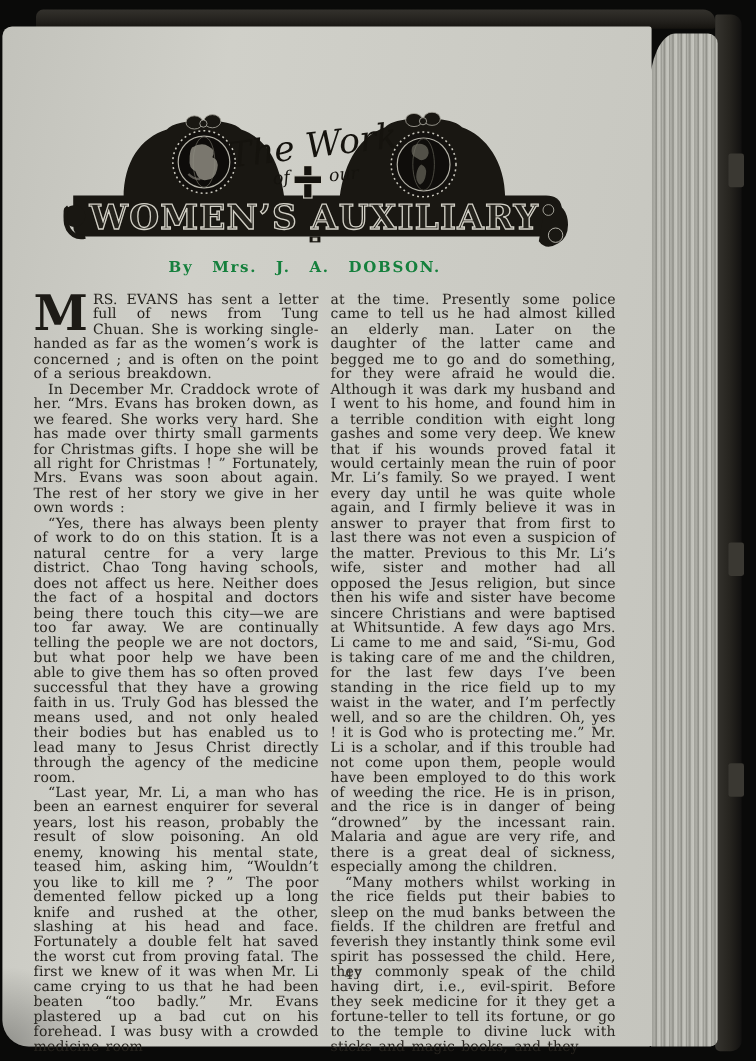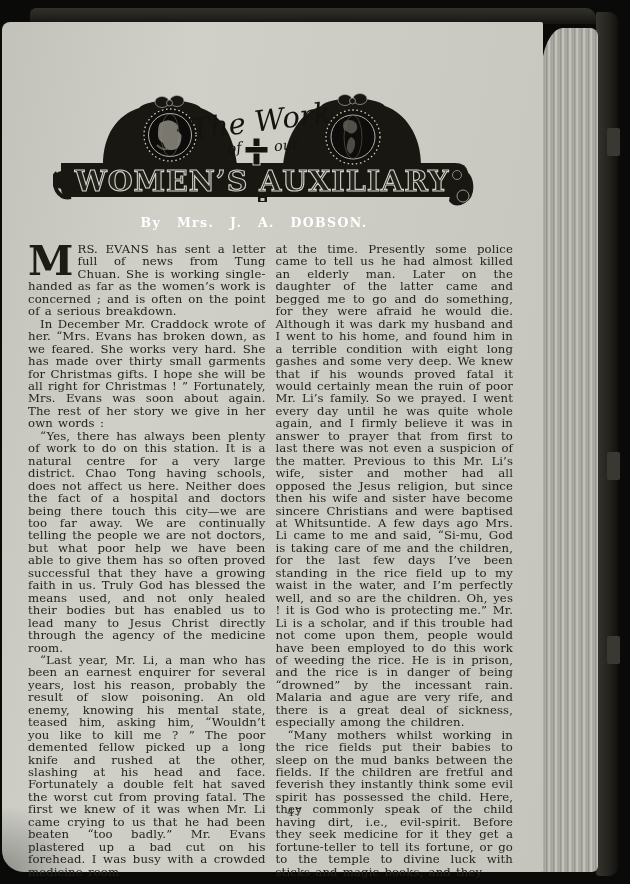--- a/index.html
+++ b/index.html
@@ -38,21 +38,21 @@
   }
   .paper-shadow-bl{
     position:absolute;left:0;bottom:0;width:170px;height:130px;
     background:radial-gradient(120px 95px at 0% 100%, rgba(0,0,0,.30), rgba(0,0,0,0) 70%);
     border-radius:0 0 0 22px;
   }
   
   .banner{position:absolute;left:53px;top:93px;width:424px;height:114px;}
   .byline{
     position:absolute;left:28px;top:215px;width:452px;
-    text-align:center;font-weight:700;font-size:12.5px;color:#ffffff;
+    text-align:center;font-weight:700;font-size:12.5px;color:#15803d;
     word-spacing:10px;letter-spacing:1.4px;
   }
   
   .columns{
     position:absolute;left:28px;top:243px;width:485px;
     display:flex;gap:10px;
     color:#26231e;
     font-size:11.7px;line-height:12.45px;
     text-align:justify;letter-spacing:0.1px;word-spacing:1.4px;
   }

